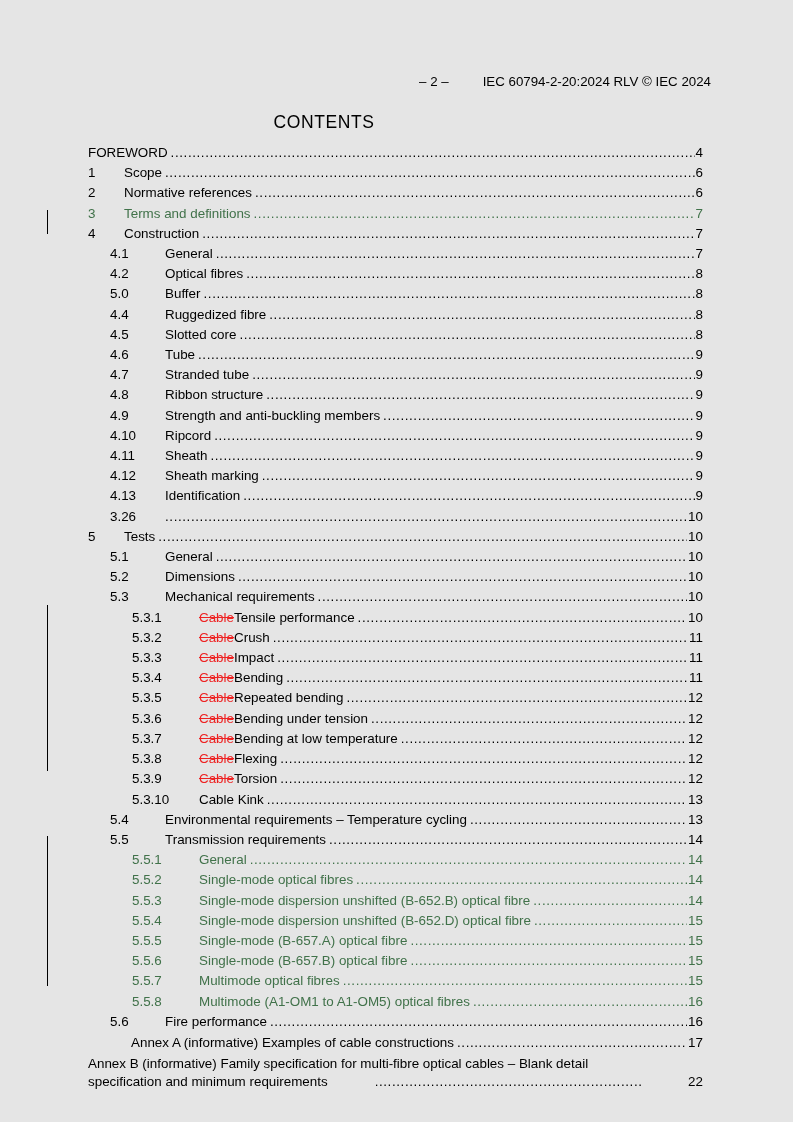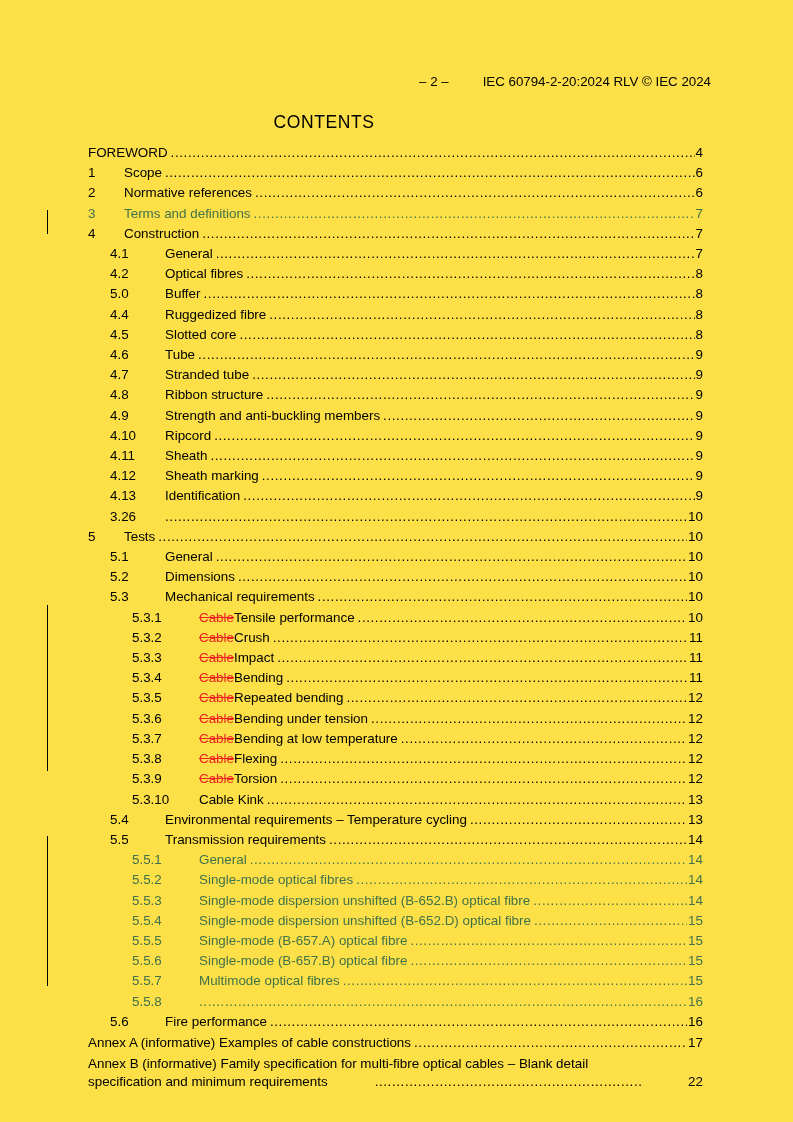--- a/index.html
+++ b/index.html
@@ -9,21 +9,21 @@
     background: #ffffff;
   }
   body {
     font-family: "Liberation Sans", sans-serif;
     color: #000000;
   }
   .page {
     position: relative;
     width: 793px;
     height: 1122px;
-    background: #fde047;
+    background: #e5e5e5;
     overflow: hidden;
     box-sizing: border-box;
   }
 
   
   .header {
     position: absolute;
     top: 74px;
     left: 80px;
     right: 82px;
@@ -106,20 +106,21 @@
   .annex-row {
     font-size: 13.4px;
     line-height: 18.6px;
     color: #000;
     margin-top: 2px;
   }
   .annex-one {
     display: flex;
     align-items: center;
     white-space: nowrap;
+    margin-left: 43px;
   }
   .annex-line1 { white-space: nowrap; }
   .annex-line2 {
     display: flex;
     align-items: baseline;
     white-space: nowrap;
     gap: 44px;
   }
 
   
@@ -393,20 +394,21 @@
         <span class="page-no">15</span>
       </div>
       <div class="toc-row lvl3 green">
         <span class="num">5.5.7</span>
         <span class="label">Multimode optical fibres</span>
         <span class="dots">........................................................................................................................................................................................................</span>
         <span class="page-no">15</span>
       </div>
       <div class="toc-row lvl3 green">
         <span class="num">5.5.8</span>
+        <span class="label">Multimode (A1-OM1 to A1-OM5) optical fibres</span>
         <span class="dots">........................................................................................................................................................................................................</span>
         <span class="page-no">16</span>
       </div>
       <div class="toc-row lvl2">
         <span class="num">5.6</span>
         <span class="label">Fire performance</span>
         <span class="dots">........................................................................................................................................................................................................</span>
         <span class="page-no">16</span>
       </div>
       <div class="annex-row">

